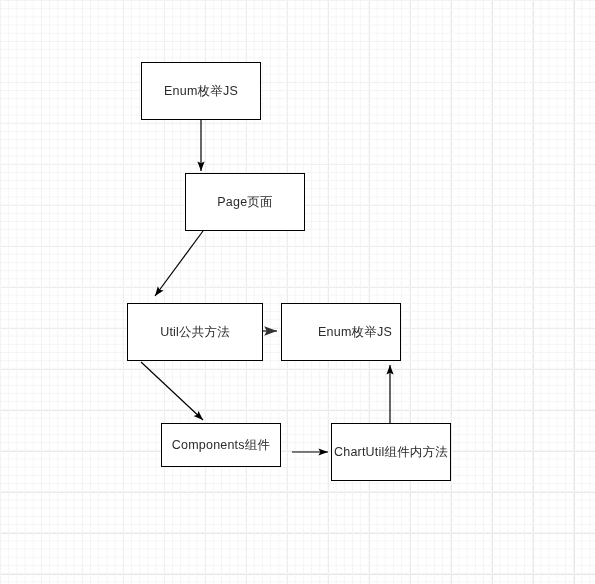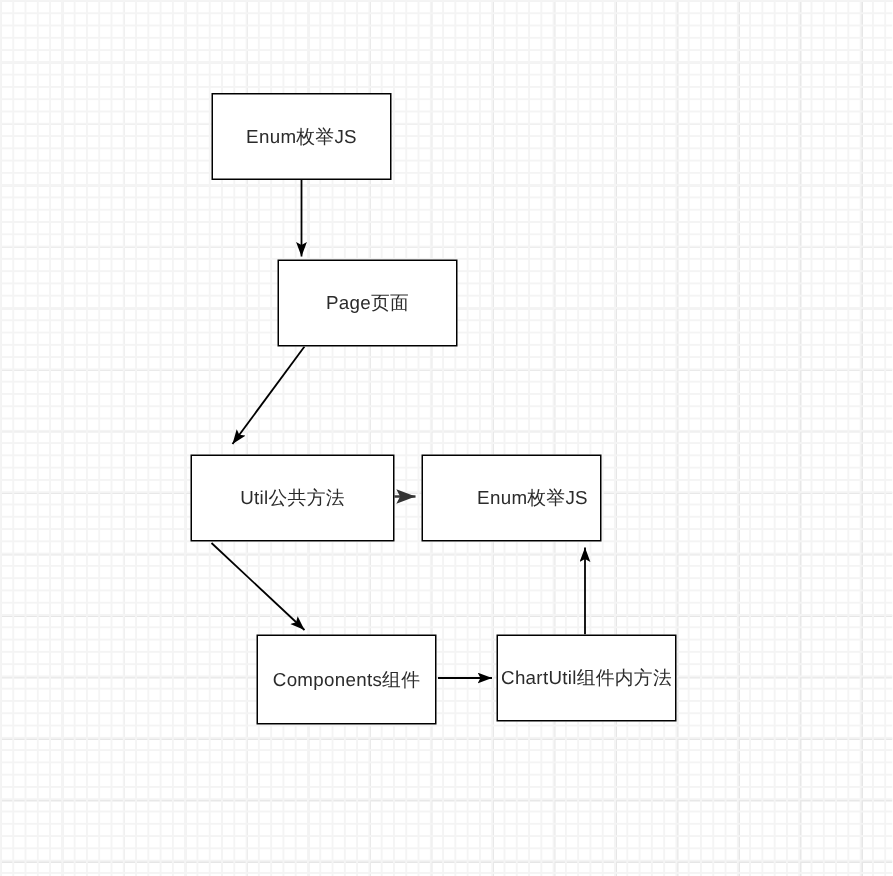--- a/index.html
+++ b/index.html
@@ -89,21 +89,21 @@
   </div>
 
   <div class="node" style="left:91px; top:303px; width:136px; height:58px;margin-left:36px;">
     <span class="node-label">Util公共方法</span>
   </div>
 
   <div class="node" style="left:281px; top:303px; width:120px; height:58px;padding-left:28px;">
     <span class="node-label">Enum枚举JS</span>
   </div>
 
-  <div class="node" style="left:171px; top:423px; width:120px; height:60px;">
+  <div class="node" style="left:161px; top:423px; width:120px; height:44px;">
     <span class="node-label">Components组件</span>
   </div>
 
   <div class="node" style="left:331px; top:423px; width:120px; height:58px;text-align:right;">
     <span class="node-label">ChartUtil组件内方法</span>
   </div>
 
 </div>
 
 </body></html>

